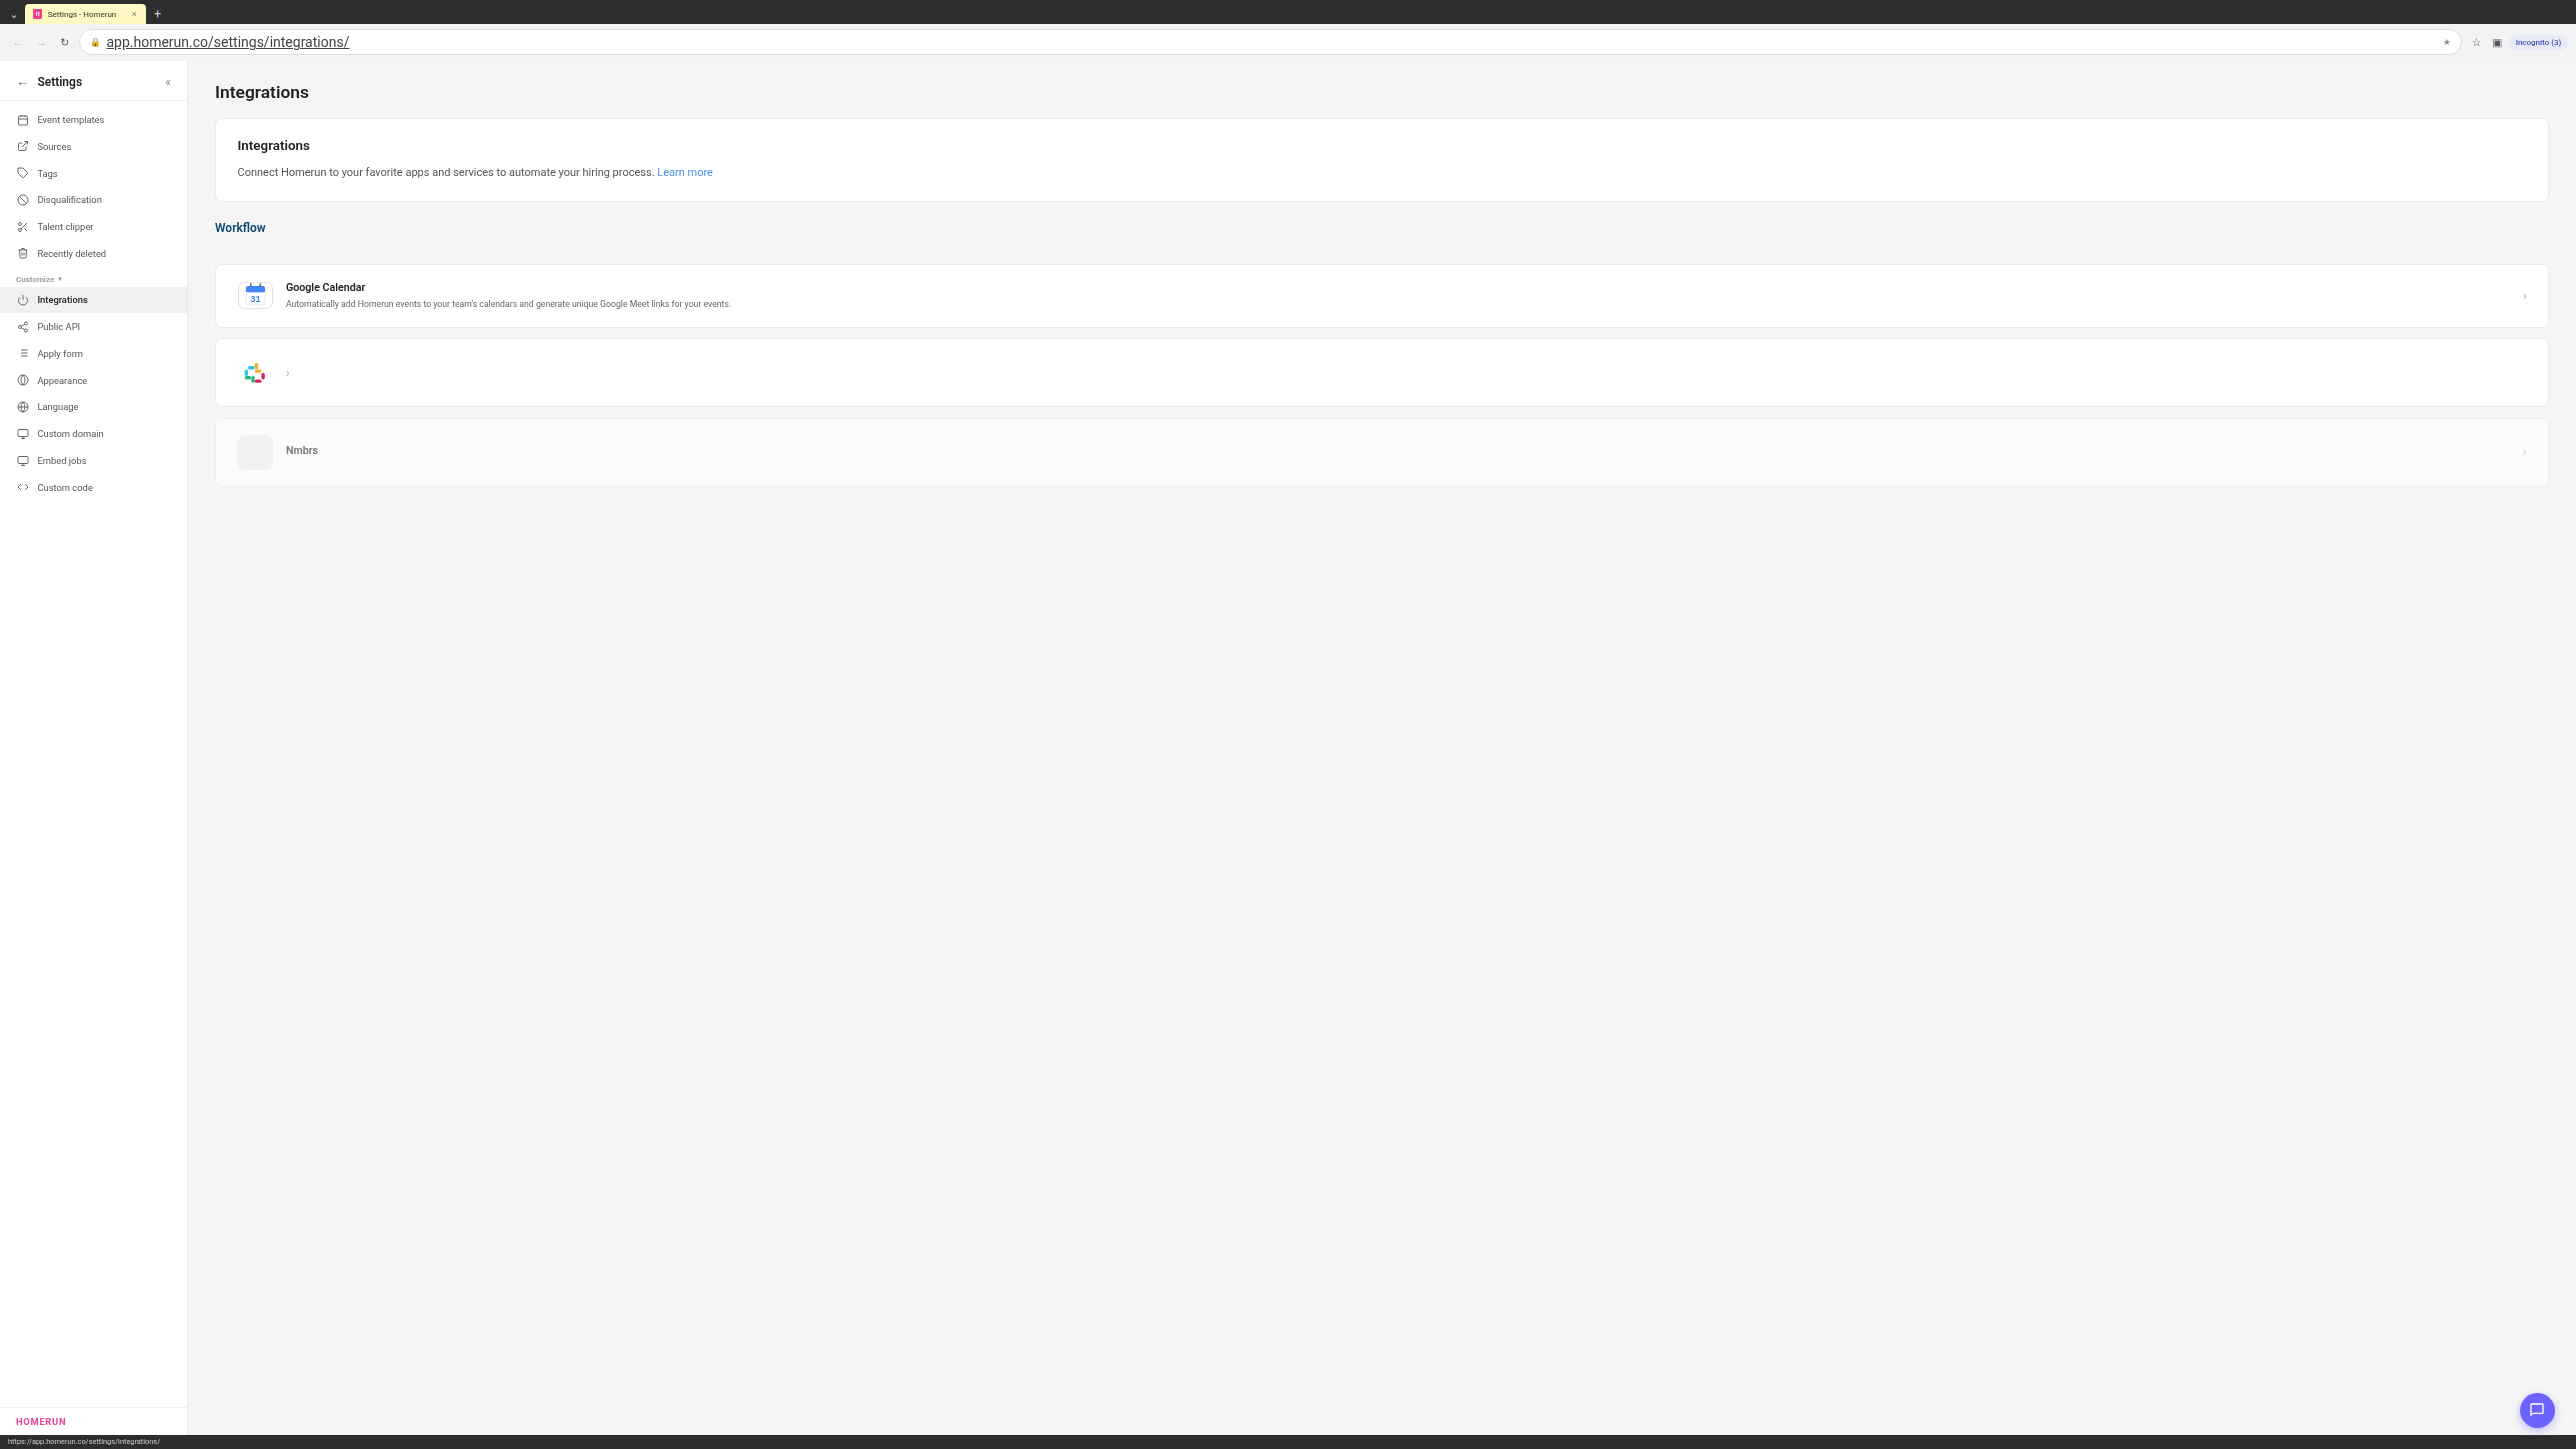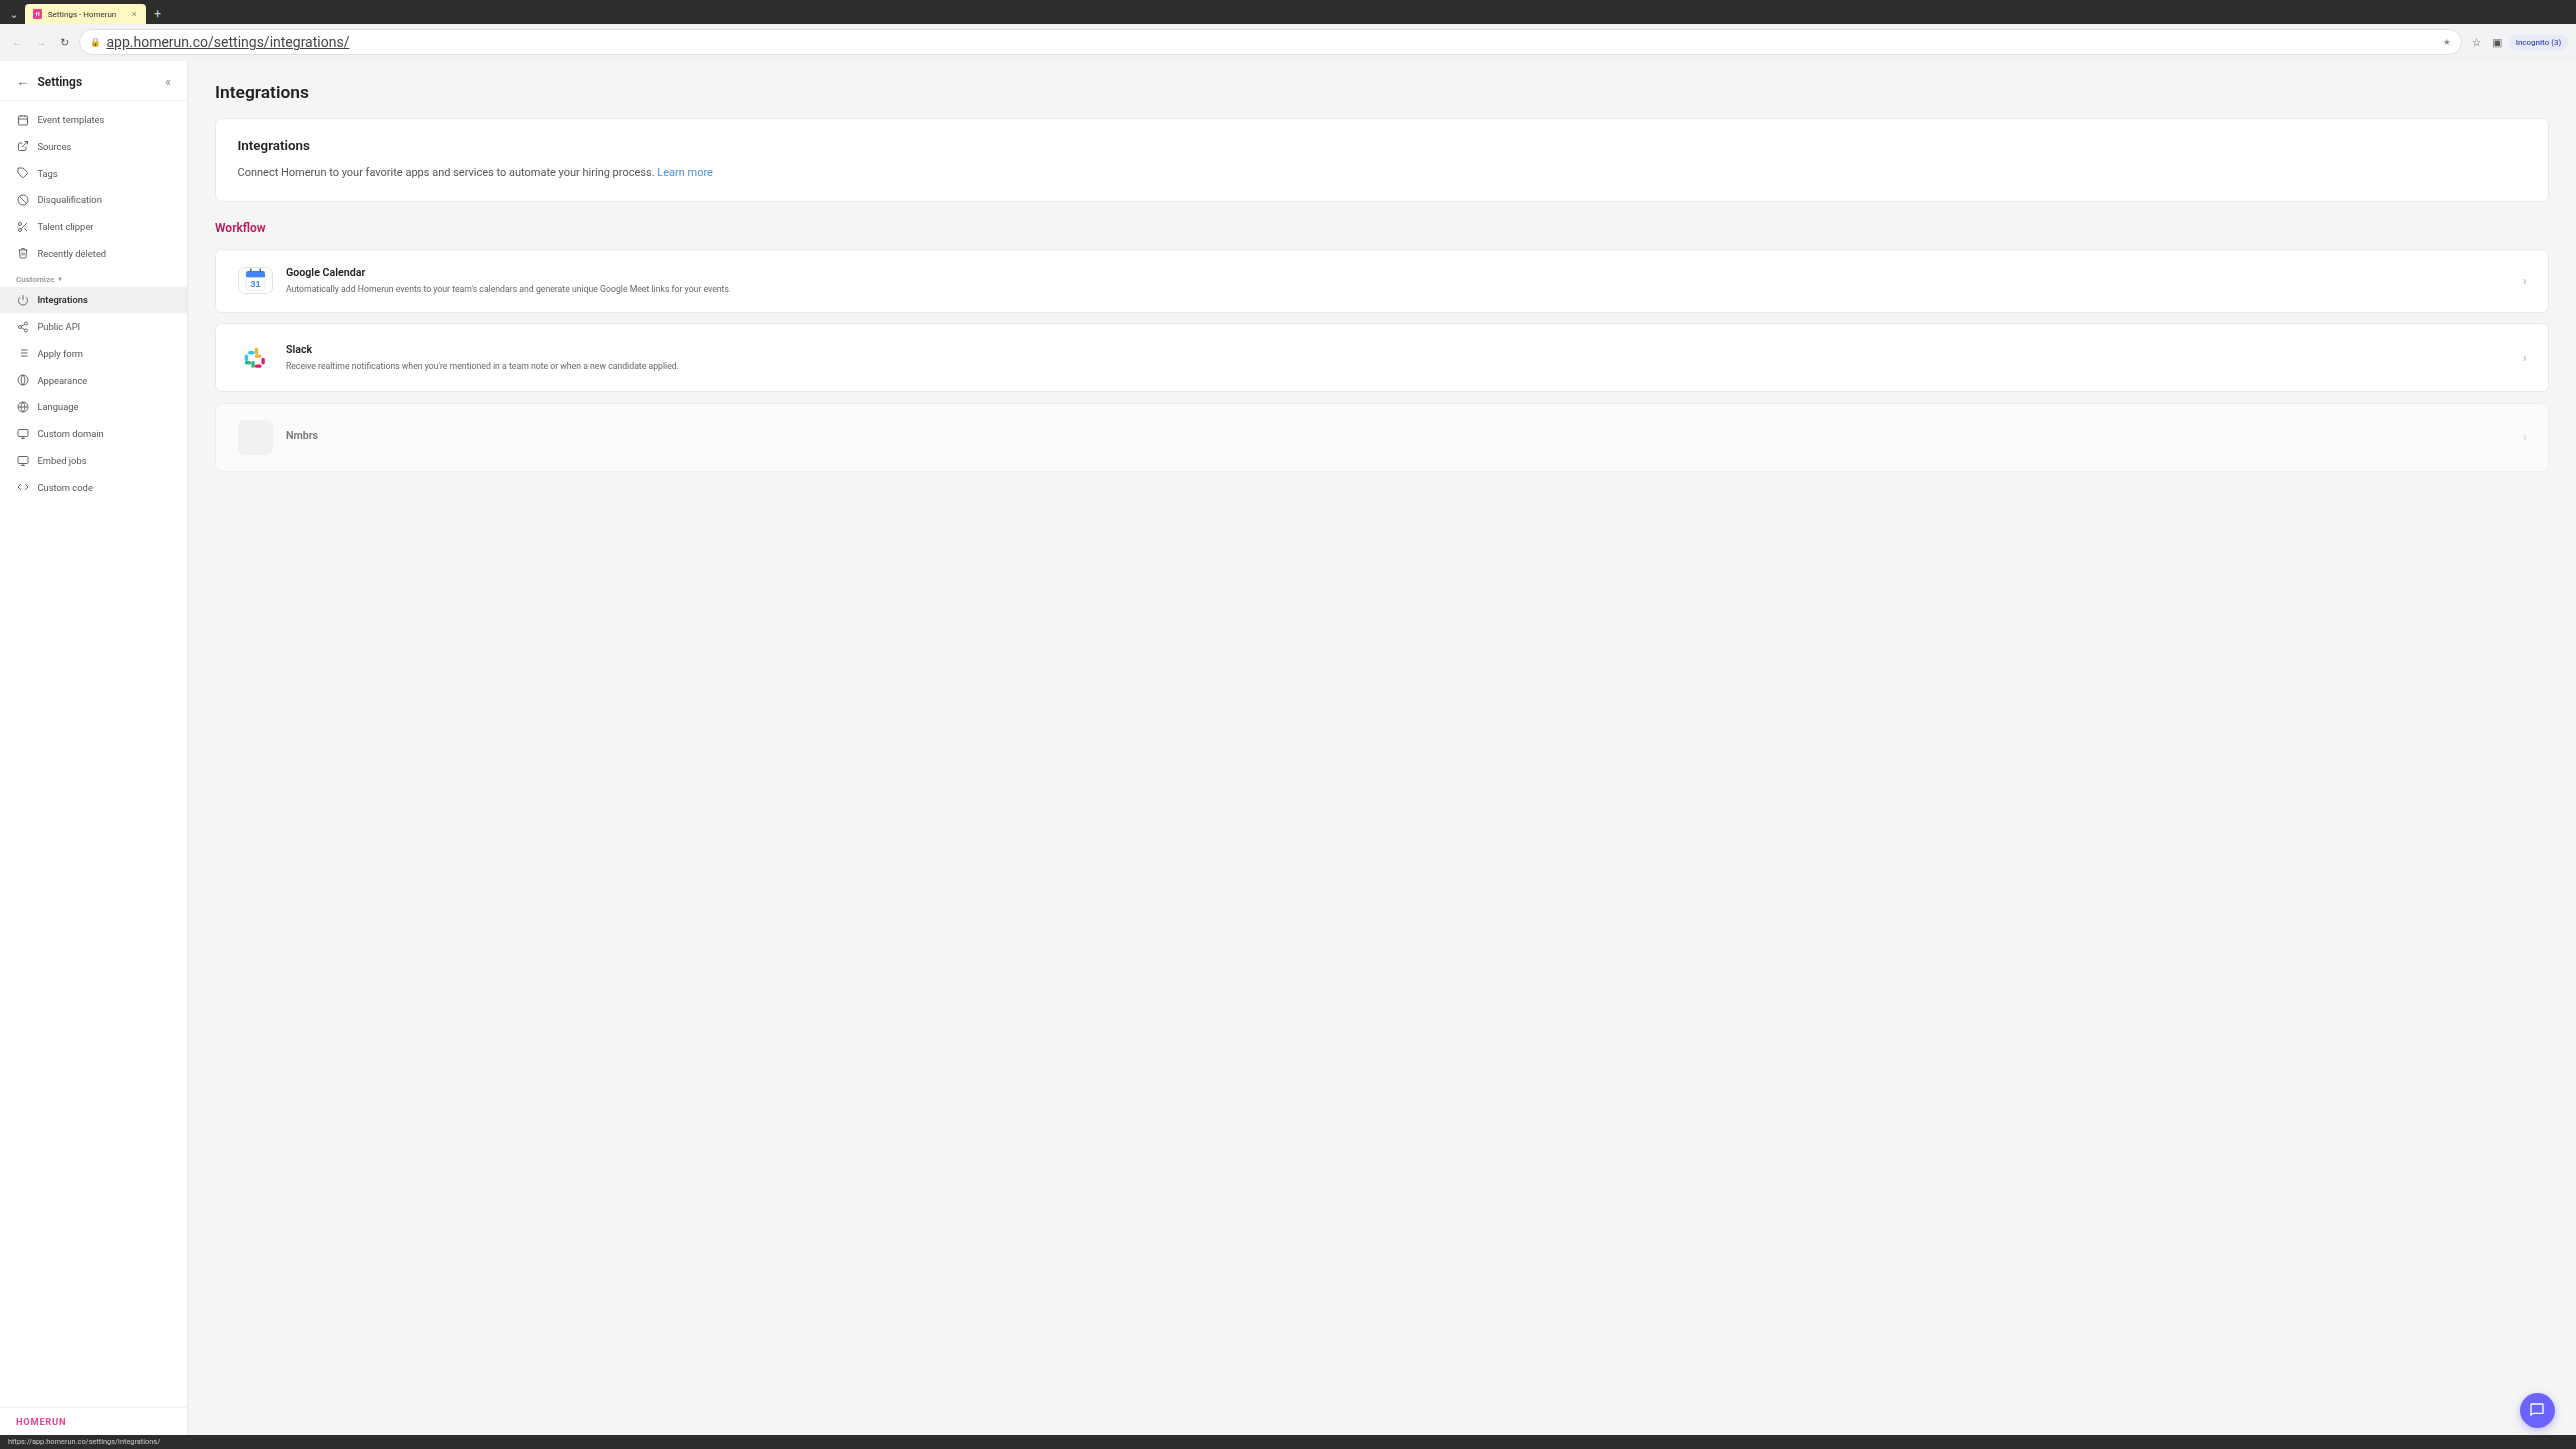--- a/index.html
+++ b/index.html
@@ -287,22 +287,22 @@
       line-height: 1.6;
     }
     .info-card a {
       color: #4a90e2;
       text-decoration: none;
     }
 
     .section-title {
       font-size: 12px;
       font-weight: 600;
-      color: #be185d;
-      margin-bottom: 14px;
+      color: #0c4a6e;
+      margin-bottom: 29px;
     }
 
     .integration-card {
       background: white;
       border: 0.7px solid #e8e8e8;
       border-radius: 6.7px;
       margin-bottom: 10.7px;
       padding: 16px 21.5px;
       display: flex;
       align-items: center;
@@ -656,24 +656,20 @@
             <rect x="15" y="10" width="10" height="5" rx="2.5" fill="#ECB22E"></rect>
 
             <rect x="25" y="15" width="5" height="10" rx="2.5" fill="#E01E5A"></rect>
             <rect x="15" y="25" width="10" height="5" rx="2.5" fill="#E01E5A"></rect>
 
             <rect x="10" y="20" width="5" height="10" rx="2.5" fill="#2EB67D"></rect>
             <rect x="0" y="20" width="10" height="5" rx="2.5" fill="#2EB67D"></rect>
           </g>
         </svg>
       </div>
-      <div class="integration-info">
-        <div class="integration-name">Slack</div>
-        <div class="integration-desc">Receive realtime notifications when you're mentioned in a team note or when a new candidate applied.</div>
-      </div>
       <span class="integration-arrow">›</span>
     </div>
 
     <div class="integration-card" style="opacity:0.6;">
       <div class="integration-logo" style="background:#f0f0f0;border-radius:6.7px;width:35px;height:35px;"></div>
       <div class="integration-info">
         <div class="integration-name">Nmbrs</div>
       </div>
       <span class="integration-arrow">›</span>
     </div>

